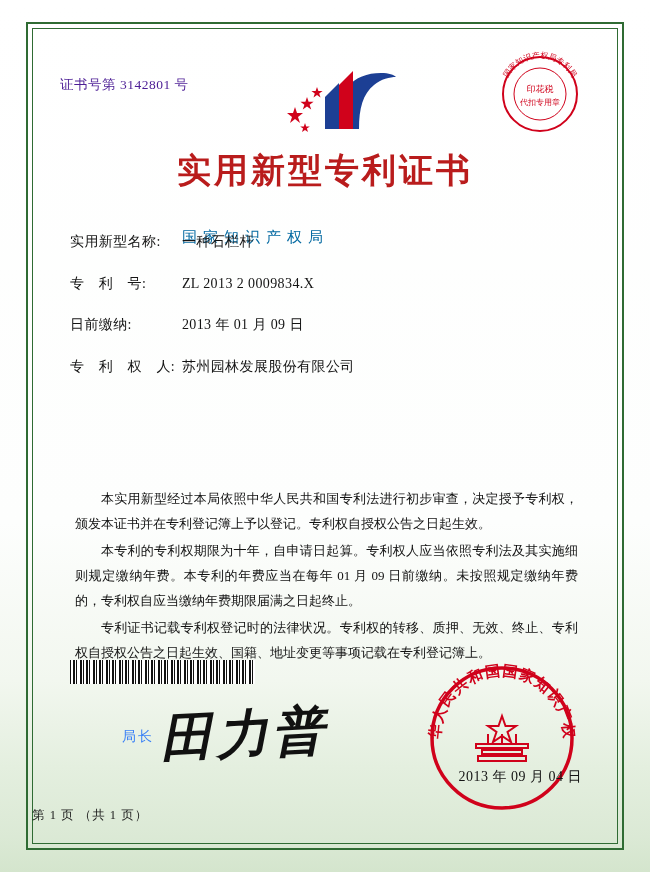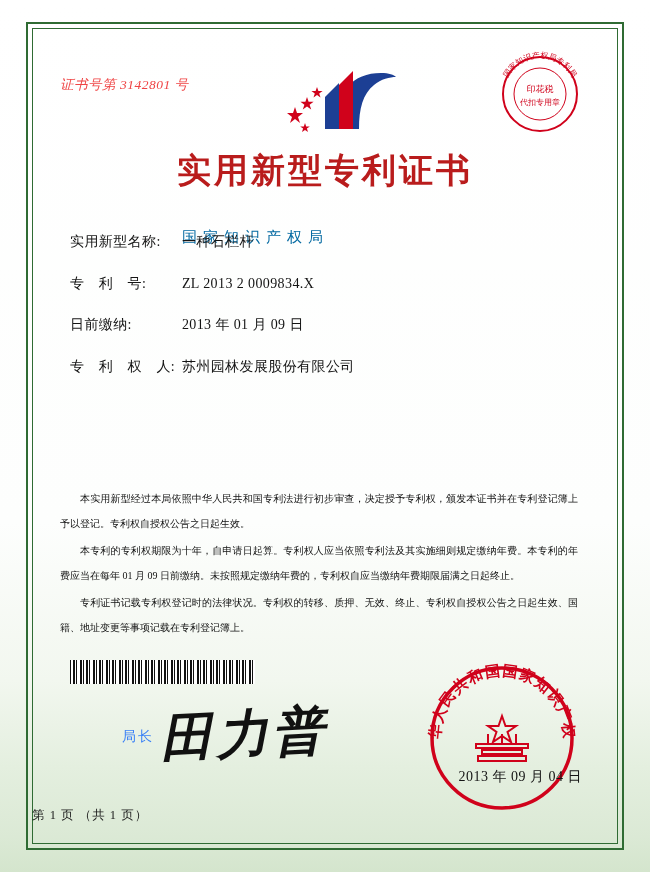--- a/index.html
+++ b/index.html
@@ -40,24 +40,23 @@
   .content {
     position: absolute;
     left: 32px; top: 28px; right: 32px; bottom: 28px;
   }
 
   
   .cert-no {
     position: absolute;
     left: 28px; top: 48px;
     font-size: 13.5px;
-    color: #ef4444;
+    color: #4c1d95;
     letter-spacing: 0.5px;
     white-space: nowrap;
-    font-style: italic;
   }
 
   
   .logo {
     position: absolute;
     left: 245px; top: 35px;
     width: 120px; height: 78px;
   }
 
   
@@ -102,22 +101,22 @@
     left: 150px; top: 200px;
     font-size: 15px;
     color: #0369a1;
     letter-spacing: 6px;
     pointer-events: none;
   }
 
   
   .body-text {
     position: absolute;
-    left: 28px; right: 40px; top: 458px;
-    font-size: 10px;
+    left: 43px; right: 40px; top: 458px;
+    font-size: 13px;
     line-height: 25px;
     color: #121212;
     text-align: justify;
   }
   .body-text p {
     margin: 0 0 2px 0;
     text-indent: 2em;
   }
 
   

